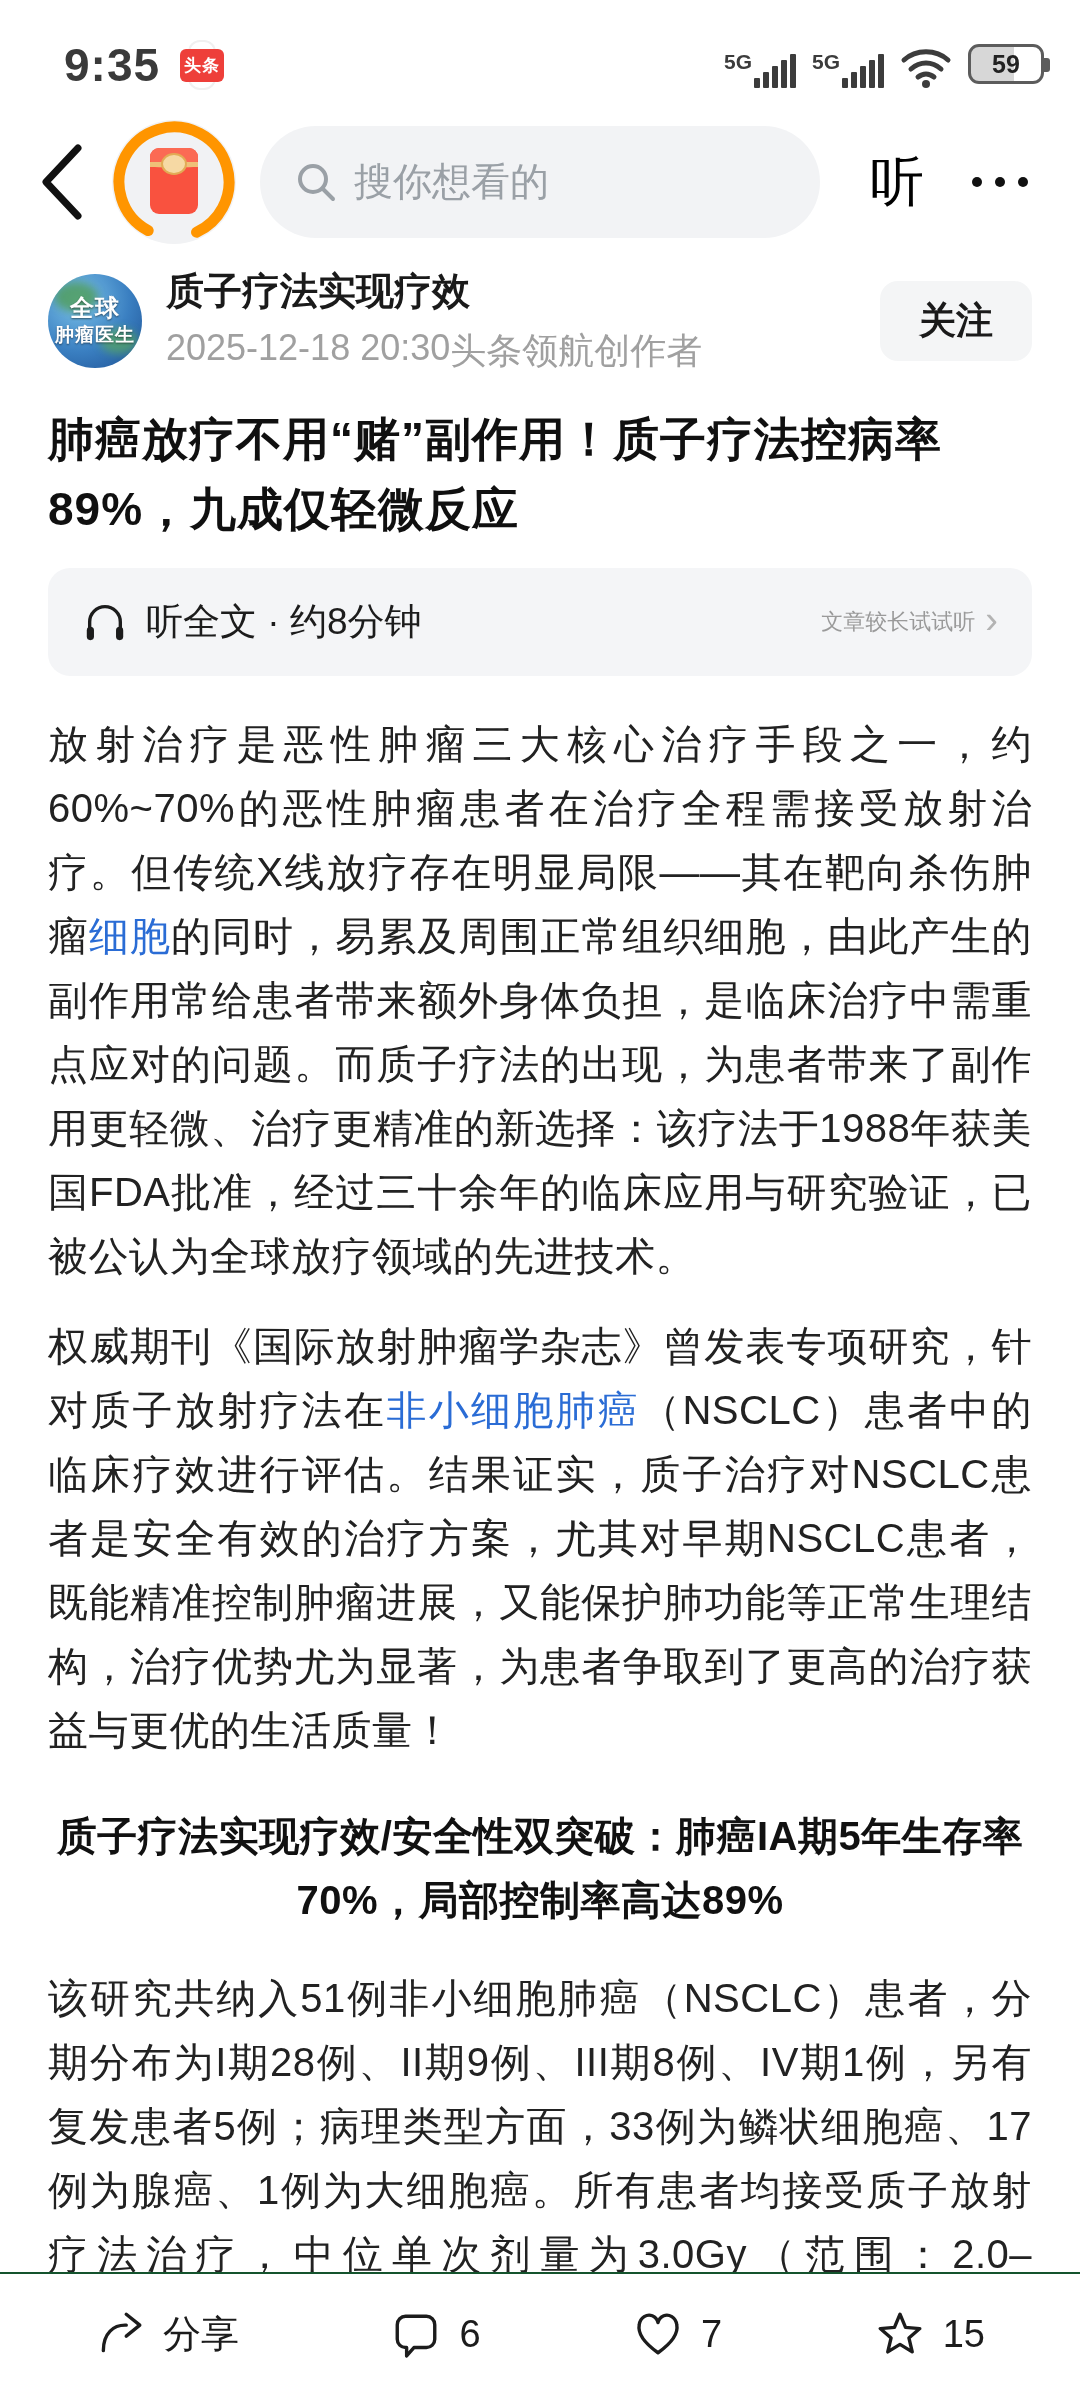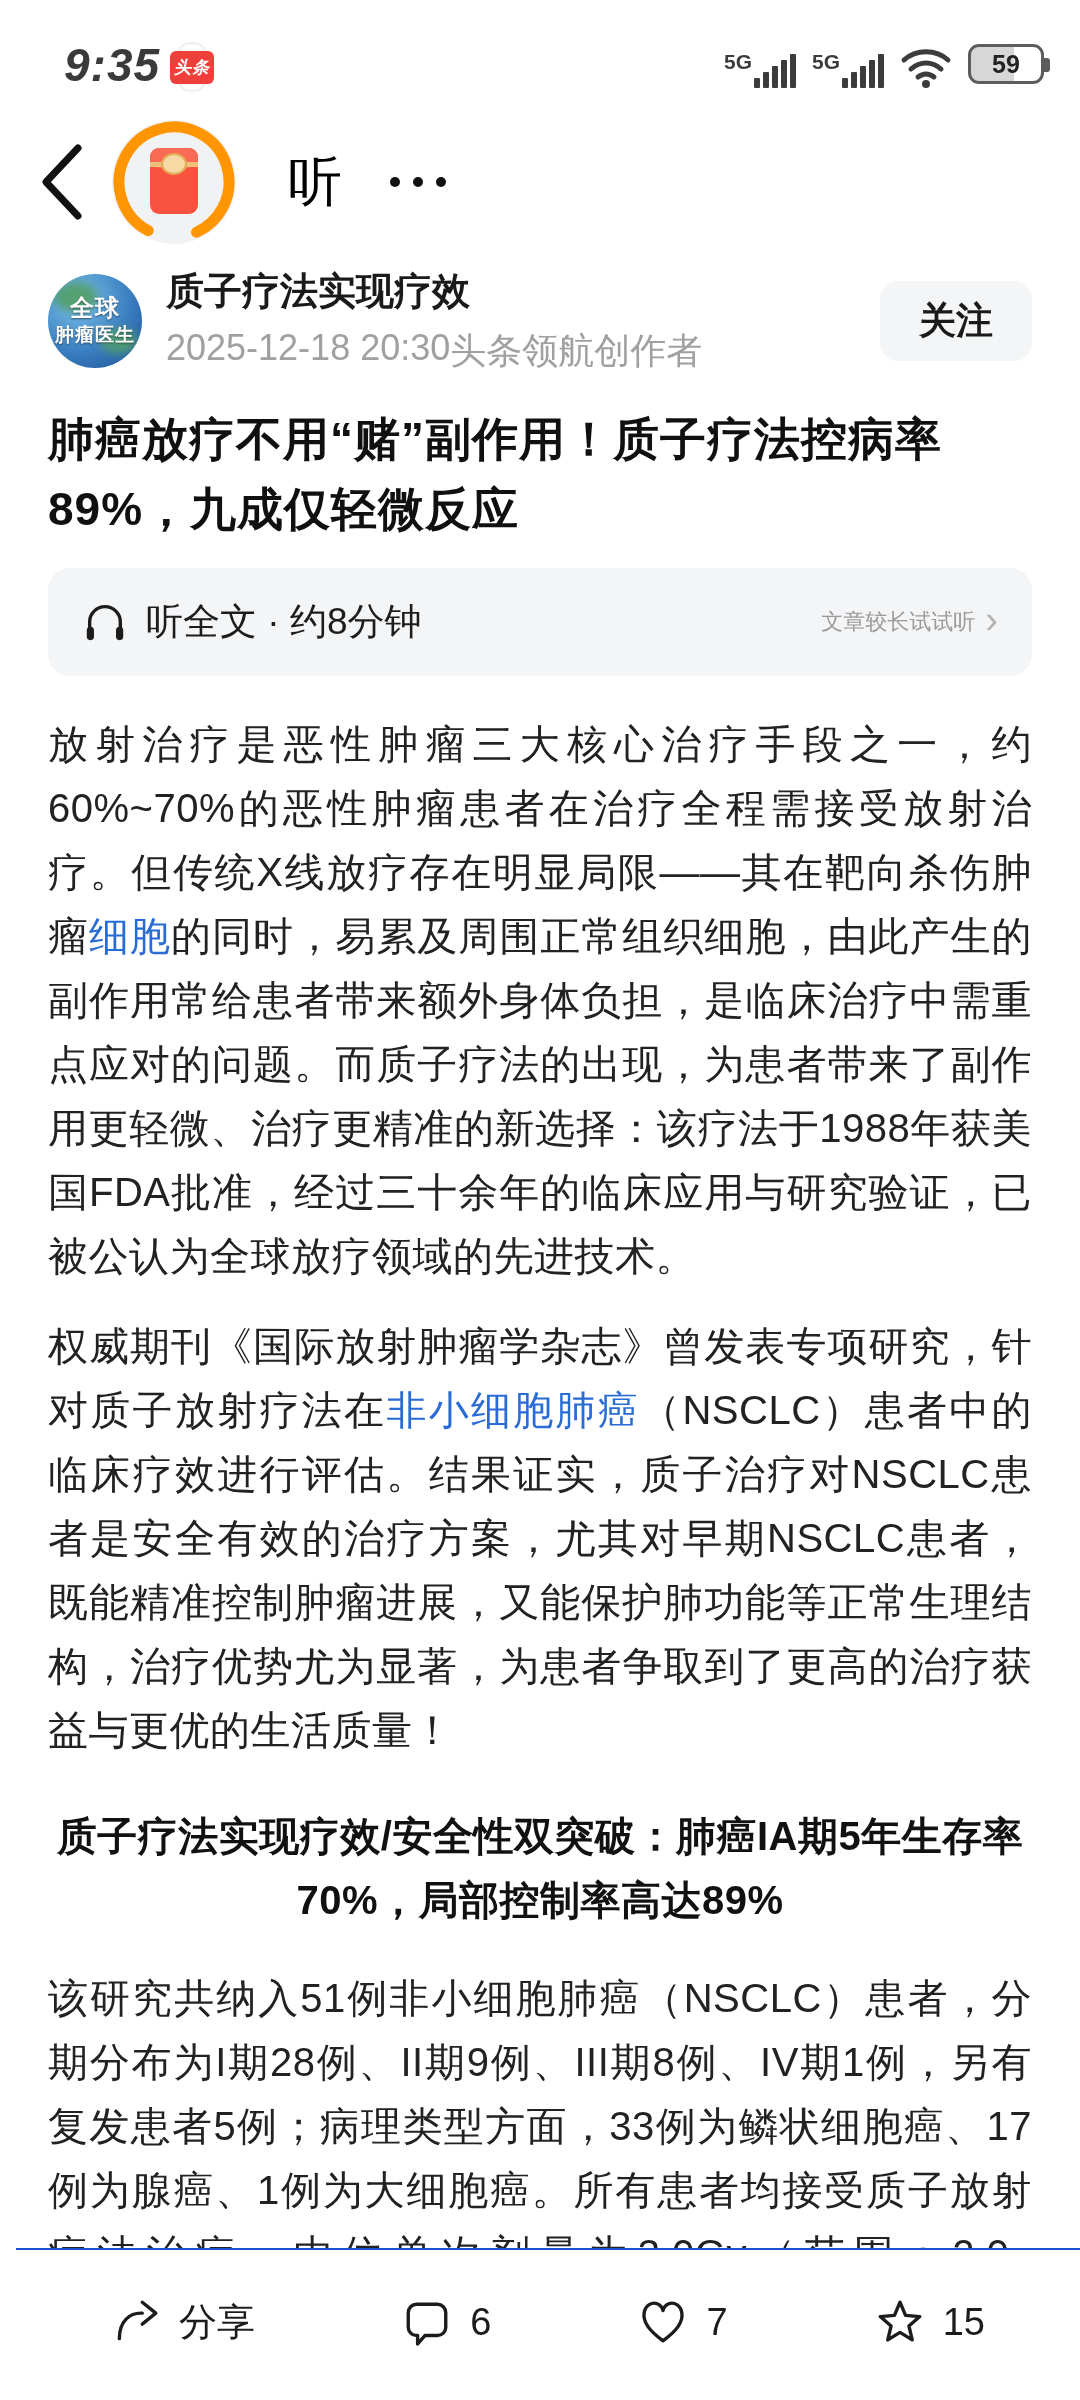--- a/index.html
+++ b/index.html
@@ -3,21 +3,21 @@
 <meta charset="utf-8">
 <style>
   * { margin:0; padding:0; box-sizing:border-box; }
   html,body { width:1080px; }
   body {
     height:2400px; position:relative; overflow:hidden; background:#fff;
     font-family:"Liberation Sans","DejaVu Sans",sans-serif; color:#222;
   }
   
   .status-bar { height:92px; display:flex; align-items:flex-end; justify-content:space-between; padding:6px 36px 0 64px; }
-  .sb-left { display:flex; align-items:flex-end; gap:18px;font-style:italic; }
+  .sb-left { display:flex; align-items:center; gap:28px; }
   .sb-time { font-size:46px; font-weight:600; color:#3a3a3a; letter-spacing:1px; }
   .sb-badge { width:28px; height:50px; background:#fff; border-radius:12px; box-shadow:0 0 0 2px #f0f0f0 inset; display:flex; align-items:center; justify-content:center; }
   .sb-badge-inner { background:var(--badge-red,#e33); color:#fff; font-size:17px; font-weight:700; padding:5px 4px; border-radius:6px; letter-spacing:1px; white-space:nowrap; }
   .sb-right { display:flex; gap:16px; padding-bottom:4px; }
   .sig { display:flex; align-items:flex-end; }
   .sig-5g { font-size:21px; font-weight:700; color:#3c3c3c; margin-right:2px; transform:translateY(-14px); }
   .bars { display:flex; align-items:flex-end; gap:3px; }
   .bars i { display:block; width:6px; background:#3c3c3c; border-radius:1px; }
   .battery { position:relative; width:76px; height:40px; border:3px solid #5c5c5c; border-radius:11px; display:flex; align-items:center; justify-content:center; background:linear-gradient(to right,#d7d7d7 0 62%,#fff 62%); }
   .battery span { font-size:25px; font-weight:600; color:#222; }
@@ -47,21 +47,21 @@
   .listen-bar { margin:24px 48px 0; height:108px; background:#f4f5f7; border-radius:22px; display:flex; align-items:center; padding:0 34px; }
   .lb-left { font-size:37px; color:#1c1c1c; margin-left:18px; }
   .lb-spacer { flex:1; }
   .lb-right { font-size:22px; color:#9a9a9a; }
   .lb-chev { font-size:38px; color:#b3b3b3; margin-left:10px; transform:translateY(-2px); }
   .article-body { margin:36px 48px 0; }
   .para { font-size:40px; line-height:64px; color:#222; text-align:justify; letter-spacing:.5px; margin-bottom:26px; }
   .para.h2 { font-weight:700; text-align:center; margin:42px 0 34px; color:#111; }
   .link { color:var(--link-blue,#2a6cd5); }
   
-  .bottom-bar { position:absolute; left:16px; right:0; bottom:0; height:152px; background:#fff; border-top:2px solid #1d4ed8; display:flex; align-items:center; justify-content:space-between; padding:0 95px 6px; }
+  .bottom-bar { position:absolute; left:0; right:0; bottom:0; height:128px; background:#fff; border-top:2px solid #14532d; display:flex; align-items:center; justify-content:space-between; padding:0 95px 6px; }
   .bb-item { display:flex; align-items:center; gap:18px; }
   .bb-label { font-size:38px; color:#1c1c1c; }
   svg { display:block; }
 </style>
 </head>
 <body>
 
 <div class="status-bar">
   <div class="sb-left">
     <span class="sb-time">9:35</span>
@@ -113,20 +113,29 @@
   <span class="icon-btn">
     <svg width="128" height="128" viewBox="0 0 128 128">
       <circle cx="64" cy="64" r="62" fill="#f1f2f4"></circle>
       <circle cx="64" cy="64" r="55" fill="none" stroke="#ff9500" stroke-width="11" stroke-linecap="round" stroke-dasharray="295 51" transform="rotate(118 64 64)"></circle>
       <rect x="40" y="30" width="48" height="66" rx="9" fill="#f9523f"></rect>
       <rect x="40" y="30" width="48" height="20" rx="9" fill="#fb6a54"></rect>
       <rect x="40" y="44" width="48" height="5" fill="#efc078"></rect>
       <ellipse cx="64" cy="46" rx="12" ry="10" fill="#f6d9a4" stroke="#e2ab55" stroke-width="2"></ellipse>
     </svg>
   </span>
+  <span class="search-pill">
+    <span>
+      <svg width="44" height="44" viewBox="0 0 44 44">
+        <circle cx="19" cy="19" r="13" fill="none" stroke="#9aa0a6" stroke-width="4"></circle>
+        <line x1="29" y1="29" x2="39" y2="39" stroke="#9aa0a6" stroke-width="4" stroke-linecap="round"></line>
+      </svg>
+    </span>
+    <span class="search-ph">搜你想看的</span>
+  </span>
   <span class="listen-glyph">听</span>
   <span class="dots">
       <i></i>
       <i></i>
       <i></i>
     </span>
 </div>
 
 <div class="author-row">
   <span class="avatar">

